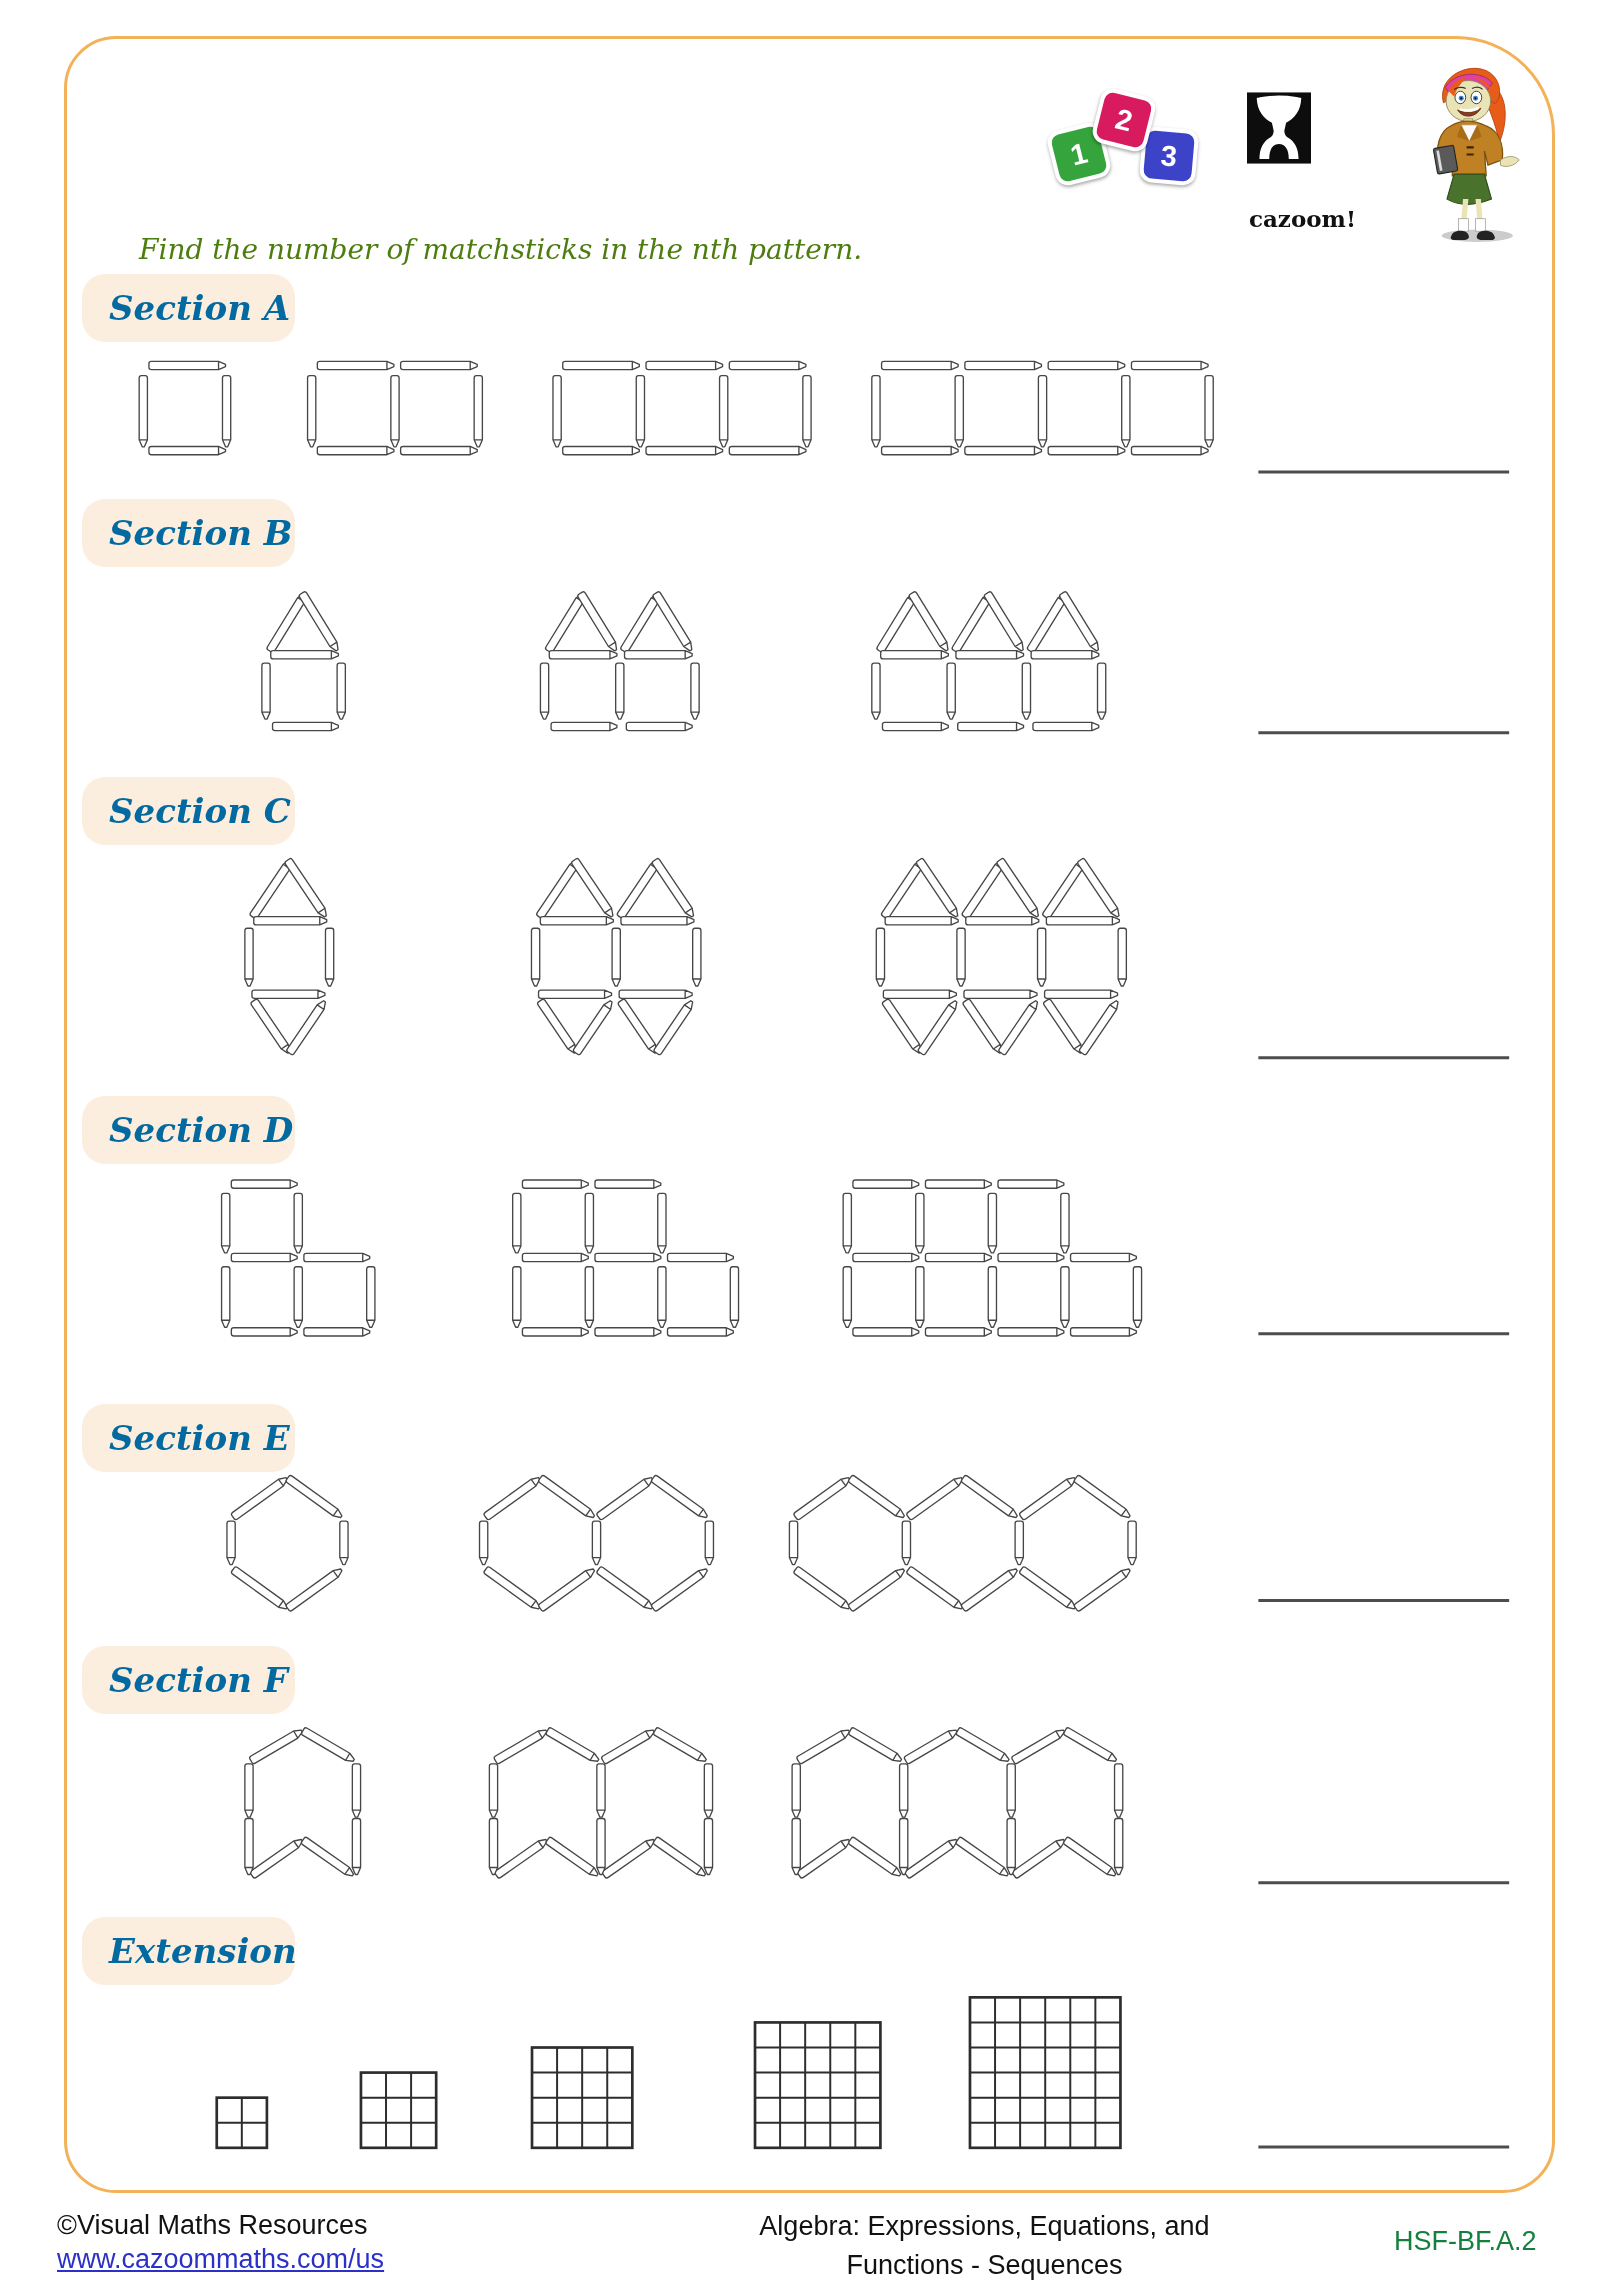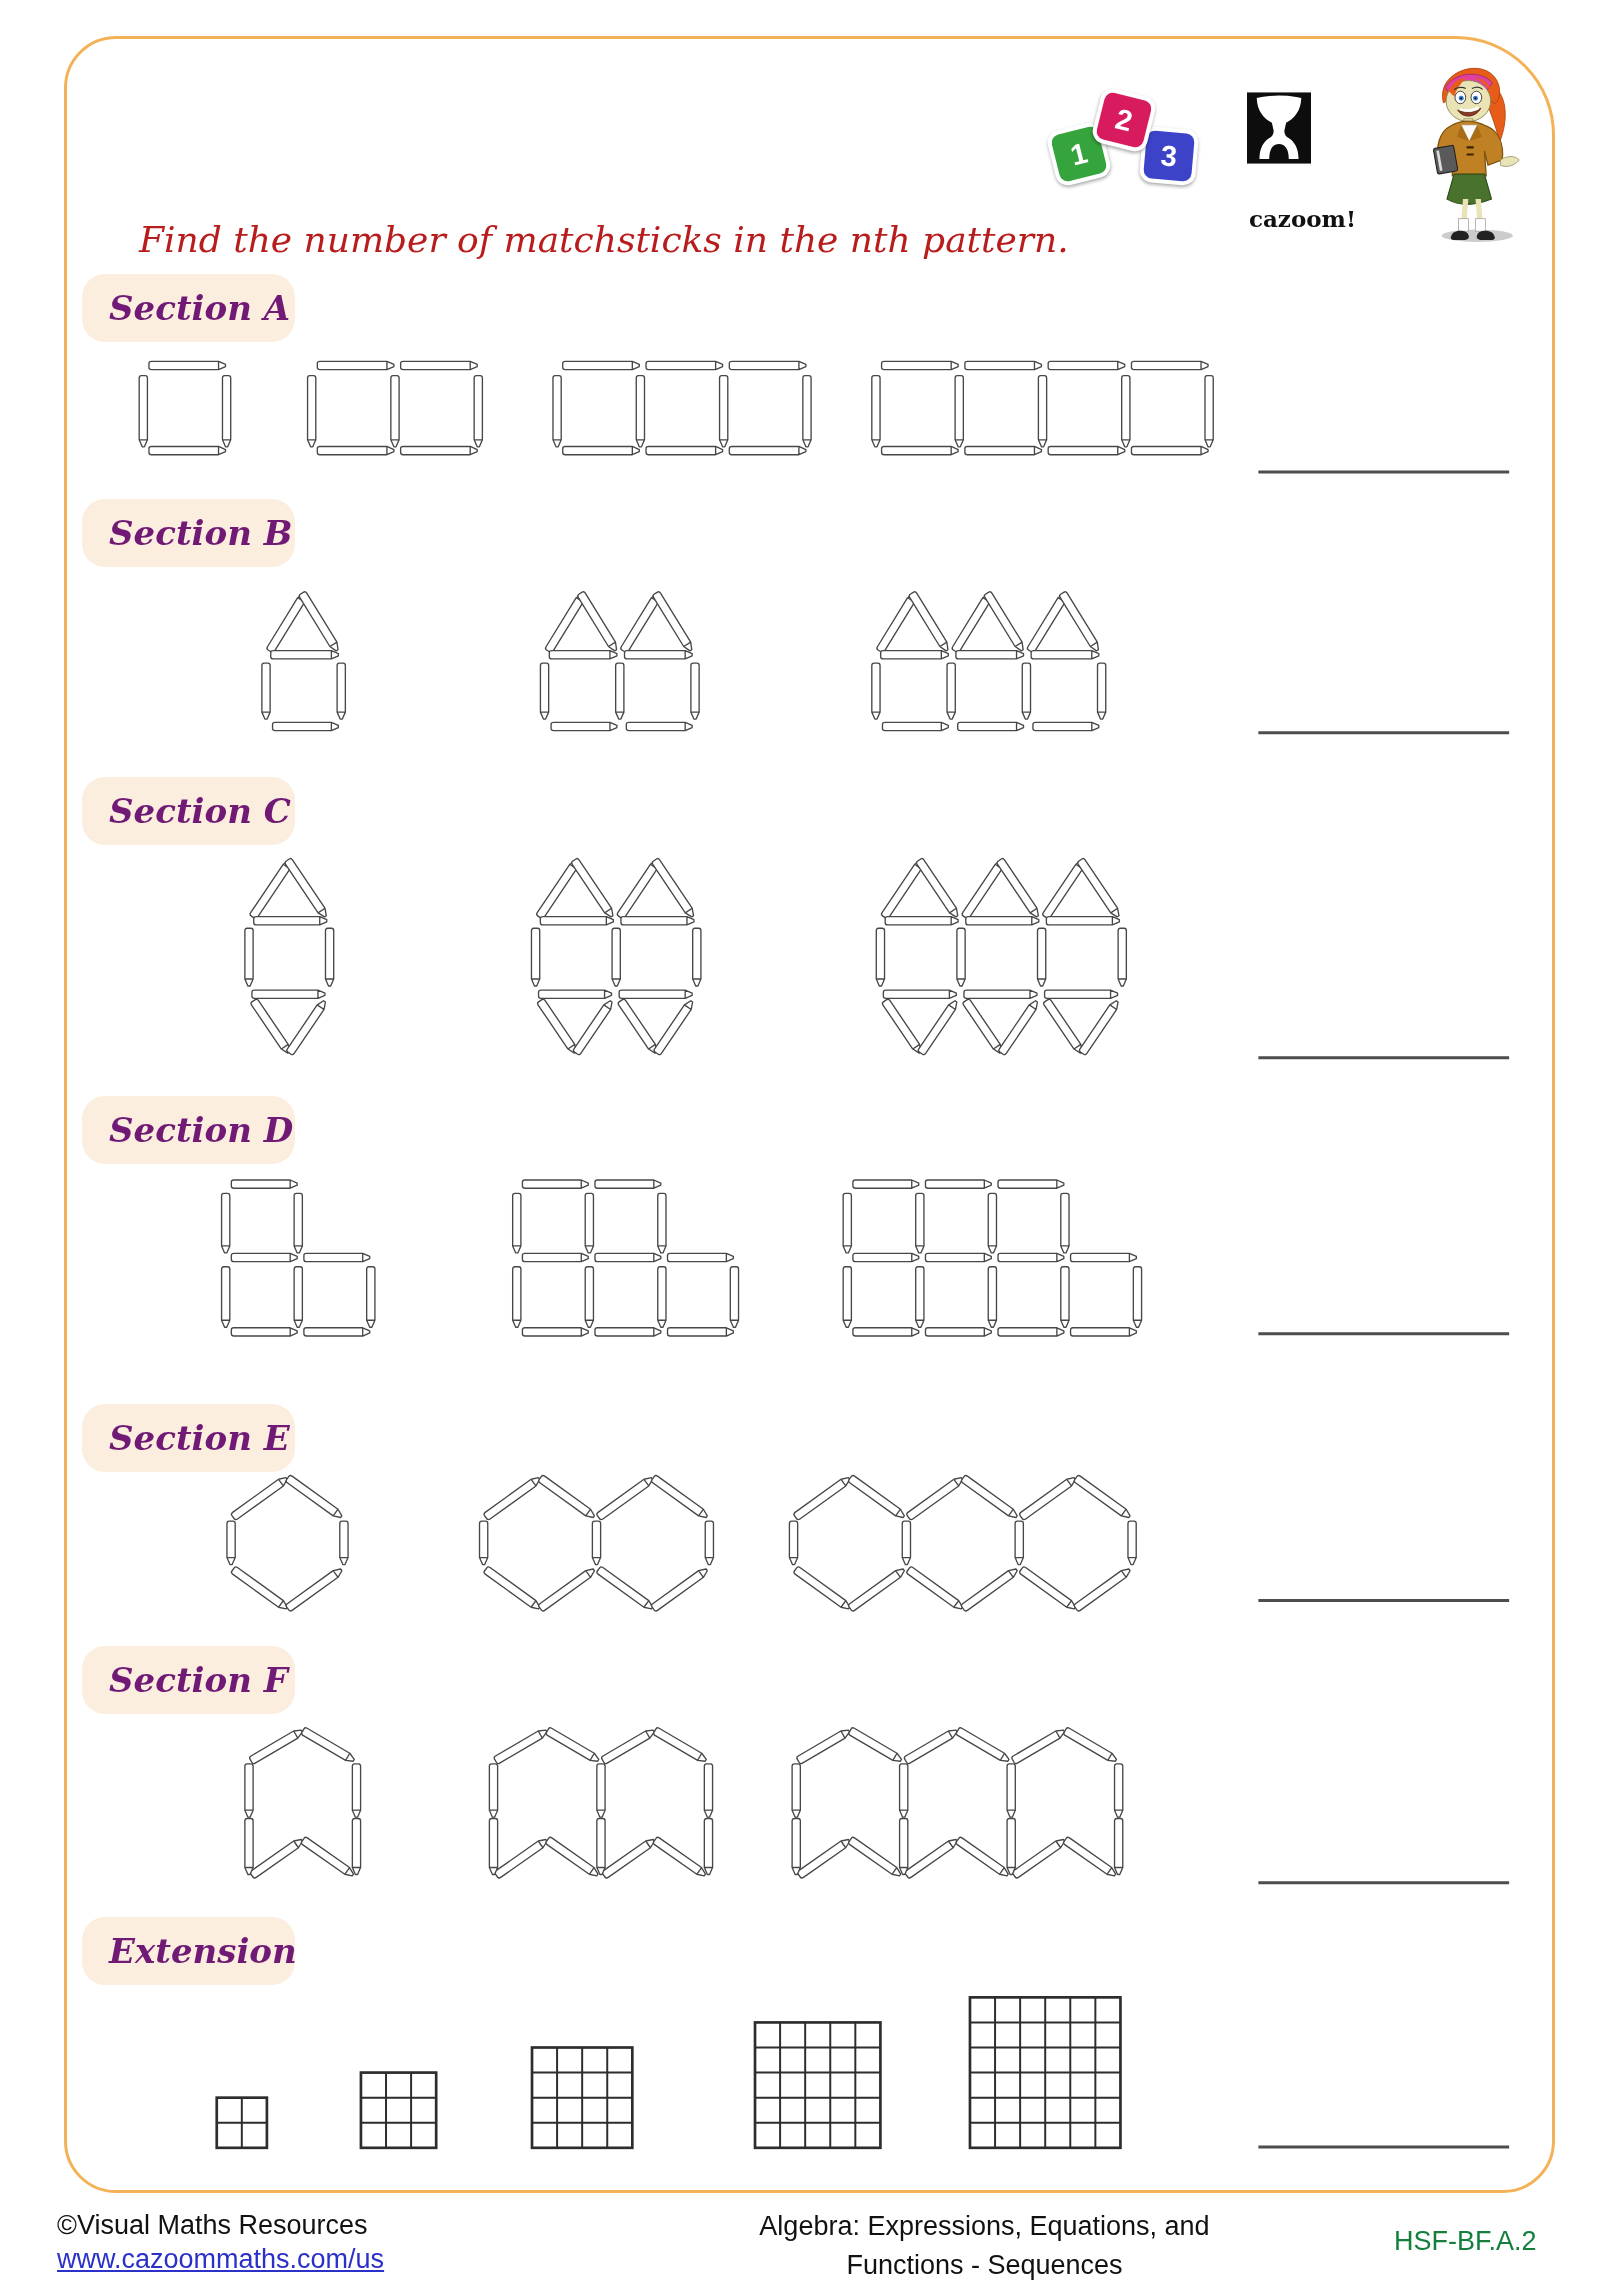--- a/index.html
+++ b/index.html
@@ -20,27 +20,27 @@
        color:#fff;font-size:29px;font-weight:bold;}
   .blk1{left:5.4px;top:36px;background:#35a43c;transform:rotate(-14deg);}
   .blk2{left:50px;top:1.8px;background:#d81b5e;transform:rotate(14deg);z-index:2;}
   .blk3{left:95px;top:38px;background:#3d43c9;transform:rotate(5deg);}
   
   .cazoom{position:absolute;left:1245px;top:90px;width:116px;height:94px;}
   .drum-box{position:absolute;left:1.8px;top:1.8px;width:64px;height:72px;}
   .cazoom-word{position:absolute;left:0px;top:73px;width:115px;text-align:center;
                font-family:"DejaVu Serif",serif;font-weight:bold;font-size:23px;color:#111;margin-top:42px;}
   
-  .instruction{position:absolute;left:139px;top:219px;font-family:"DejaVu Serif",serif;
-               font-style:italic;font-size:36px;color:#b91c1c;}
+  .instruction{position:absolute;left:139px;top:233px;font-family:"DejaVu Serif",serif;
+               font-style:italic;font-size:28px;color:#4d7c0f;}
   
   .sec-label{position:absolute;left:82px;width:213px;height:68px;background:#fbeede;
              border-radius:23px;display:flex;align-items:center;}
   .sec-label span{margin-left:27px;font-family:"DejaVu Serif",serif;font-style:italic;
-                  font-weight:bold;font-size:34px;color:#701a75;white-space:nowrap;}
+                  font-weight:bold;font-size:34px;color:#0369a1;white-space:nowrap;}
   
   .pattern-layer{position:absolute;left:0;top:0;width:1622px;height:2293px;}
   .m{fill:#ffffff;stroke:#474747;stroke-width:1.5;stroke-linejoin:round;}
   .grid-line{stroke:#2d2d2d;stroke-width:2.2;fill:none;}
   .grid-border{stroke:#2d2d2d;stroke-width:3;fill:none;}
   .answer{stroke:#4d4d4d;stroke-width:3.4;}
   
   .foot-copy{position:absolute;left:57px;top:2210px;font-size:27px;color:#111;}
   .foot-link{position:absolute;left:57px;top:2244px;font-size:27px;color:#2b30c9;
              text-decoration:underline;}

